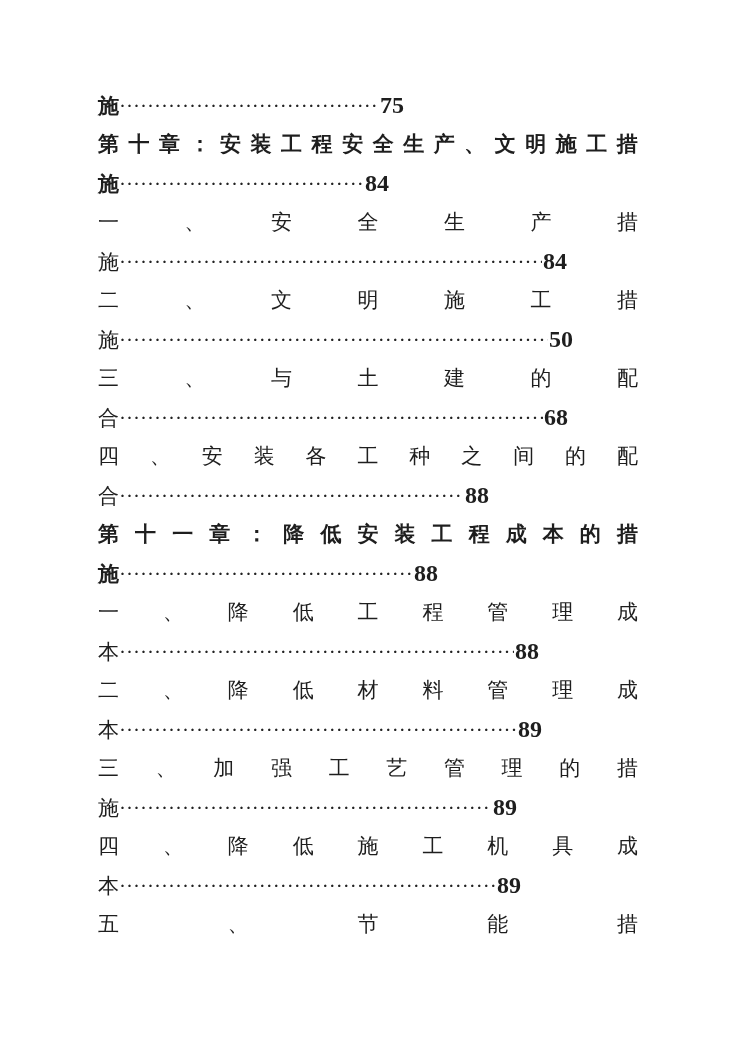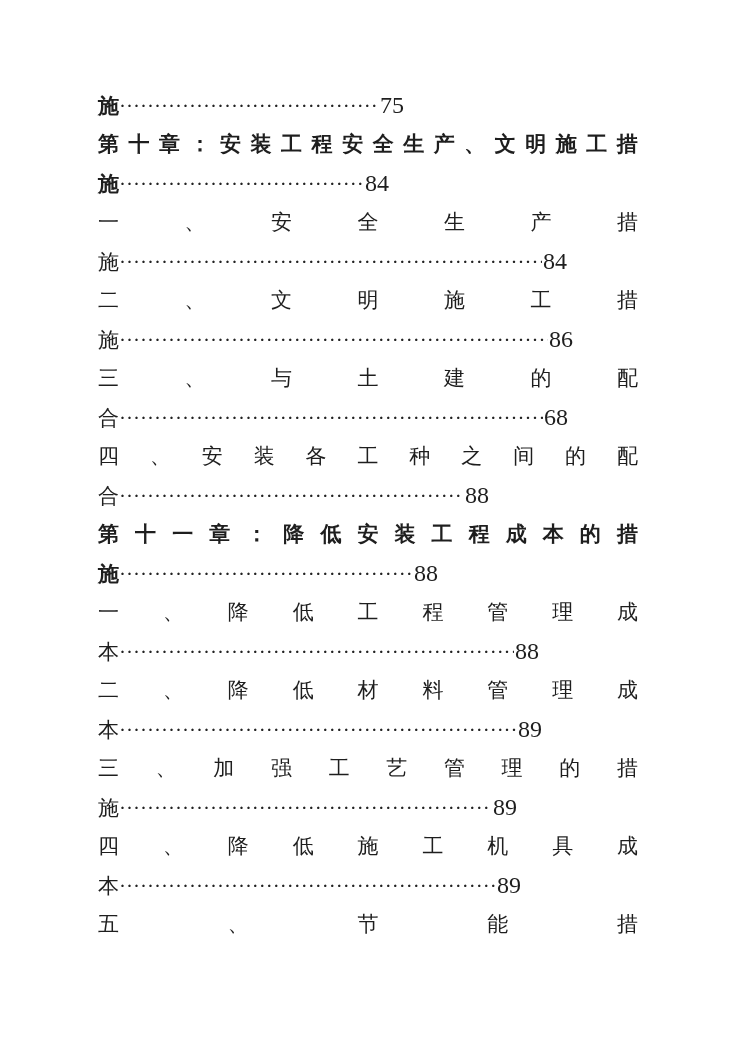--- a/index.html
+++ b/index.html
@@ -53,20 +53,21 @@
     font-size: 21px;
     line-height: 39px;
     letter-spacing: 0px;
     color: #222222;
   }
   .leader-row .page-num {
     flex: none;
     font-size: 24px;
     line-height: 39px;
     padding-left: 1px;
+    font-weight: bold;
   }
 </style>
 </head>
 <body>
 
 <div class="page">
   <div class="toc">
 
     <div class="line leader-row bold-lead" style="width:306px">
       <span class="lead">施</span>
@@ -123,21 +124,21 @@
         <span>文</span>
         <span>明</span>
         <span>施</span>
         <span>工</span>
         <span>措</span>
       </div>
 
     <div class="line leader-row" style="width:475px">
       <span class="lead">施</span>
         <span class="dots">································································································································································</span>
-        <span class="page-num">86</span>
+        <span class="page-num">50</span>
     </div>
 
     <div class="line spread">
         <span>三</span>
         <span>、</span>
         <span>与</span>
         <span>土</span>
         <span>建</span>
         <span>的</span>
         <span>配</span>

